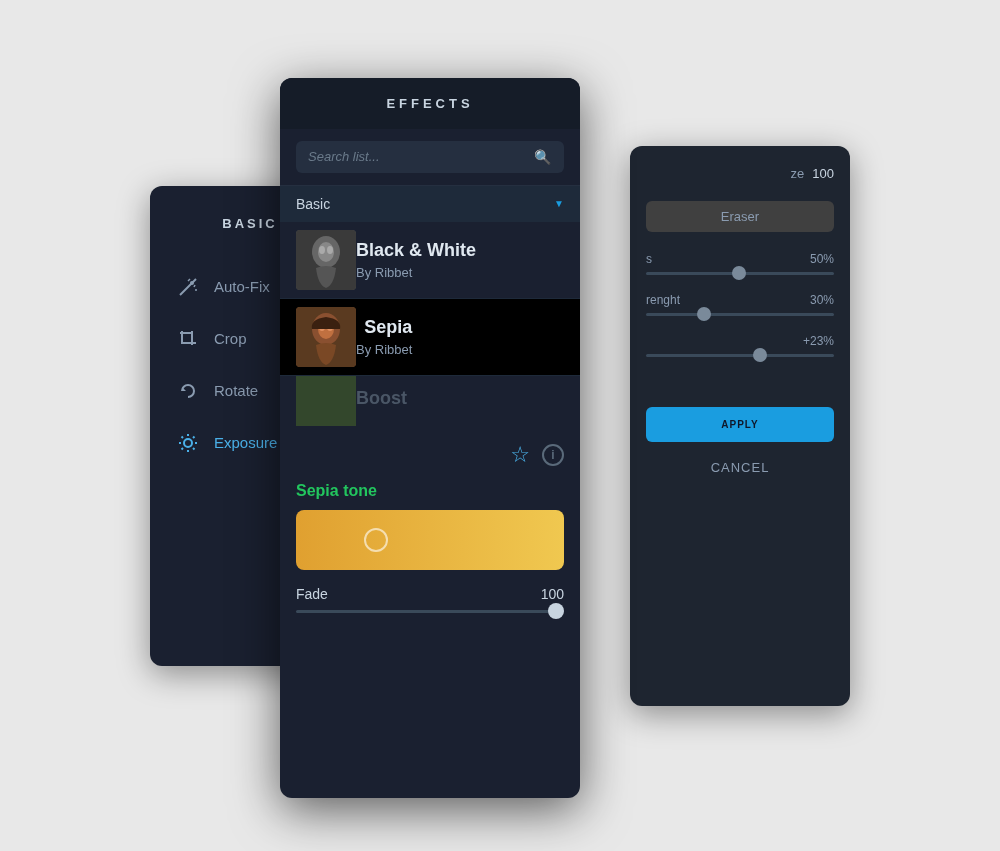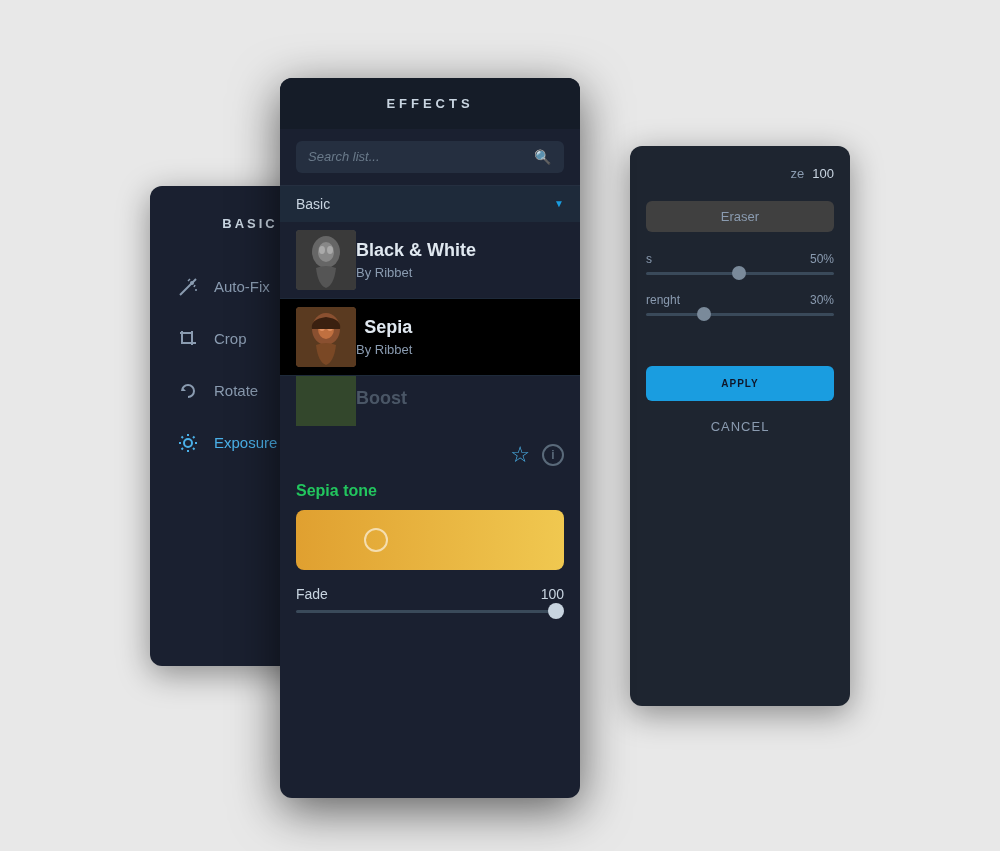--- a/index.html
+++ b/index.html
@@ -434,20 +434,29 @@
     <div class="slider-row">
       <div class="slider-row-header">
         <span class="slider-label">renght</span>
         <span class="slider-value">30%</span>
       </div>
       <div class="slider-track">
         <div class="slider-thumb" style="left: 27%;"></div>
       </div>
     </div>
 
+    <div class="slider-row">
+      <div class="slider-row-header">
+        <span class="slider-label"></span>
+        <span class="slider-value">+23%</span>
+      </div>
+      <div class="slider-track">
+        <div class="slider-thumb" style="left: 57%;"></div>
+      </div>
+    </div>
 
     <div style="margin-top: 40px;">
       <button class="apply-btn">APPLY</button>
       <button class="cancel-btn">CANCEL</button>
     </div>
   </div>
 
   <div class="panel-left">
     <div class="panel-left-title">BASIC</div>
 

